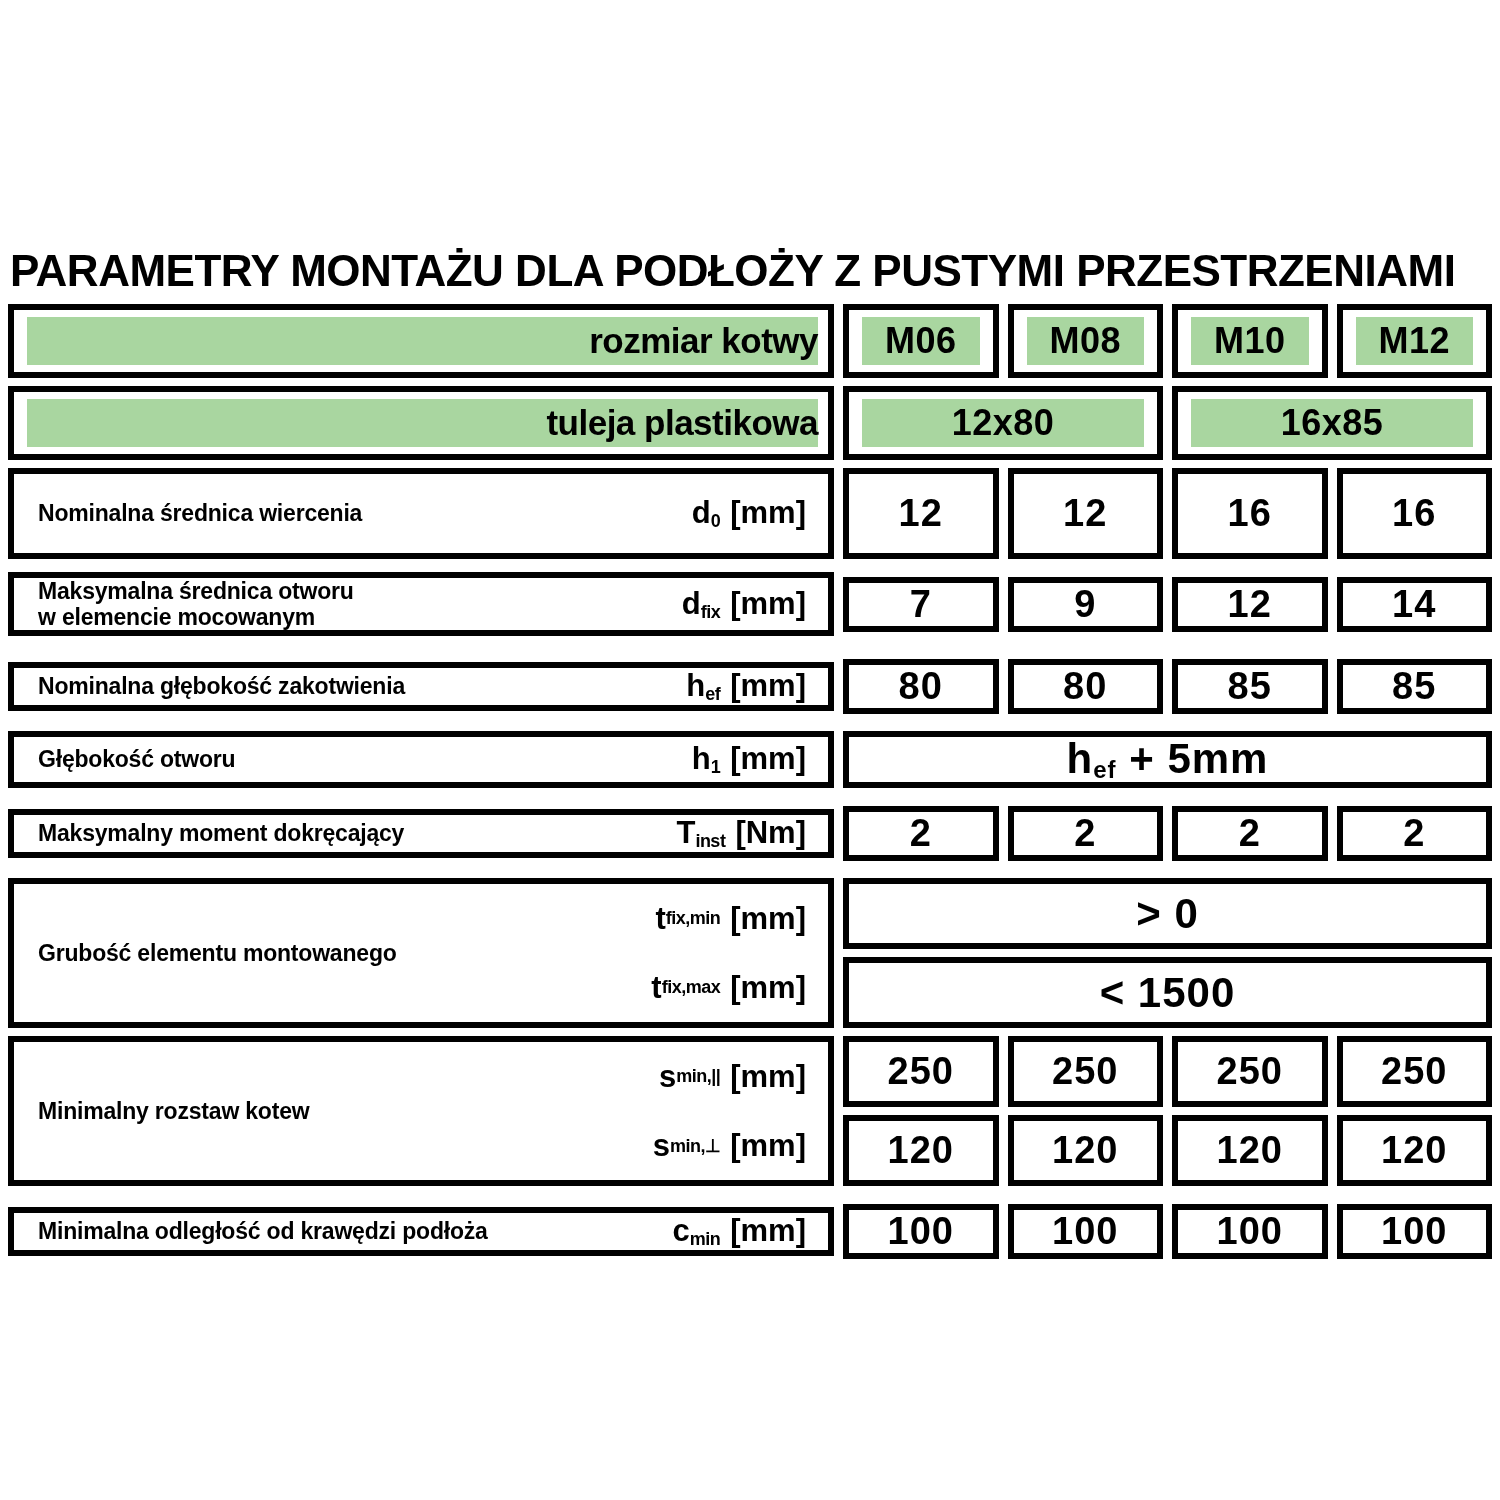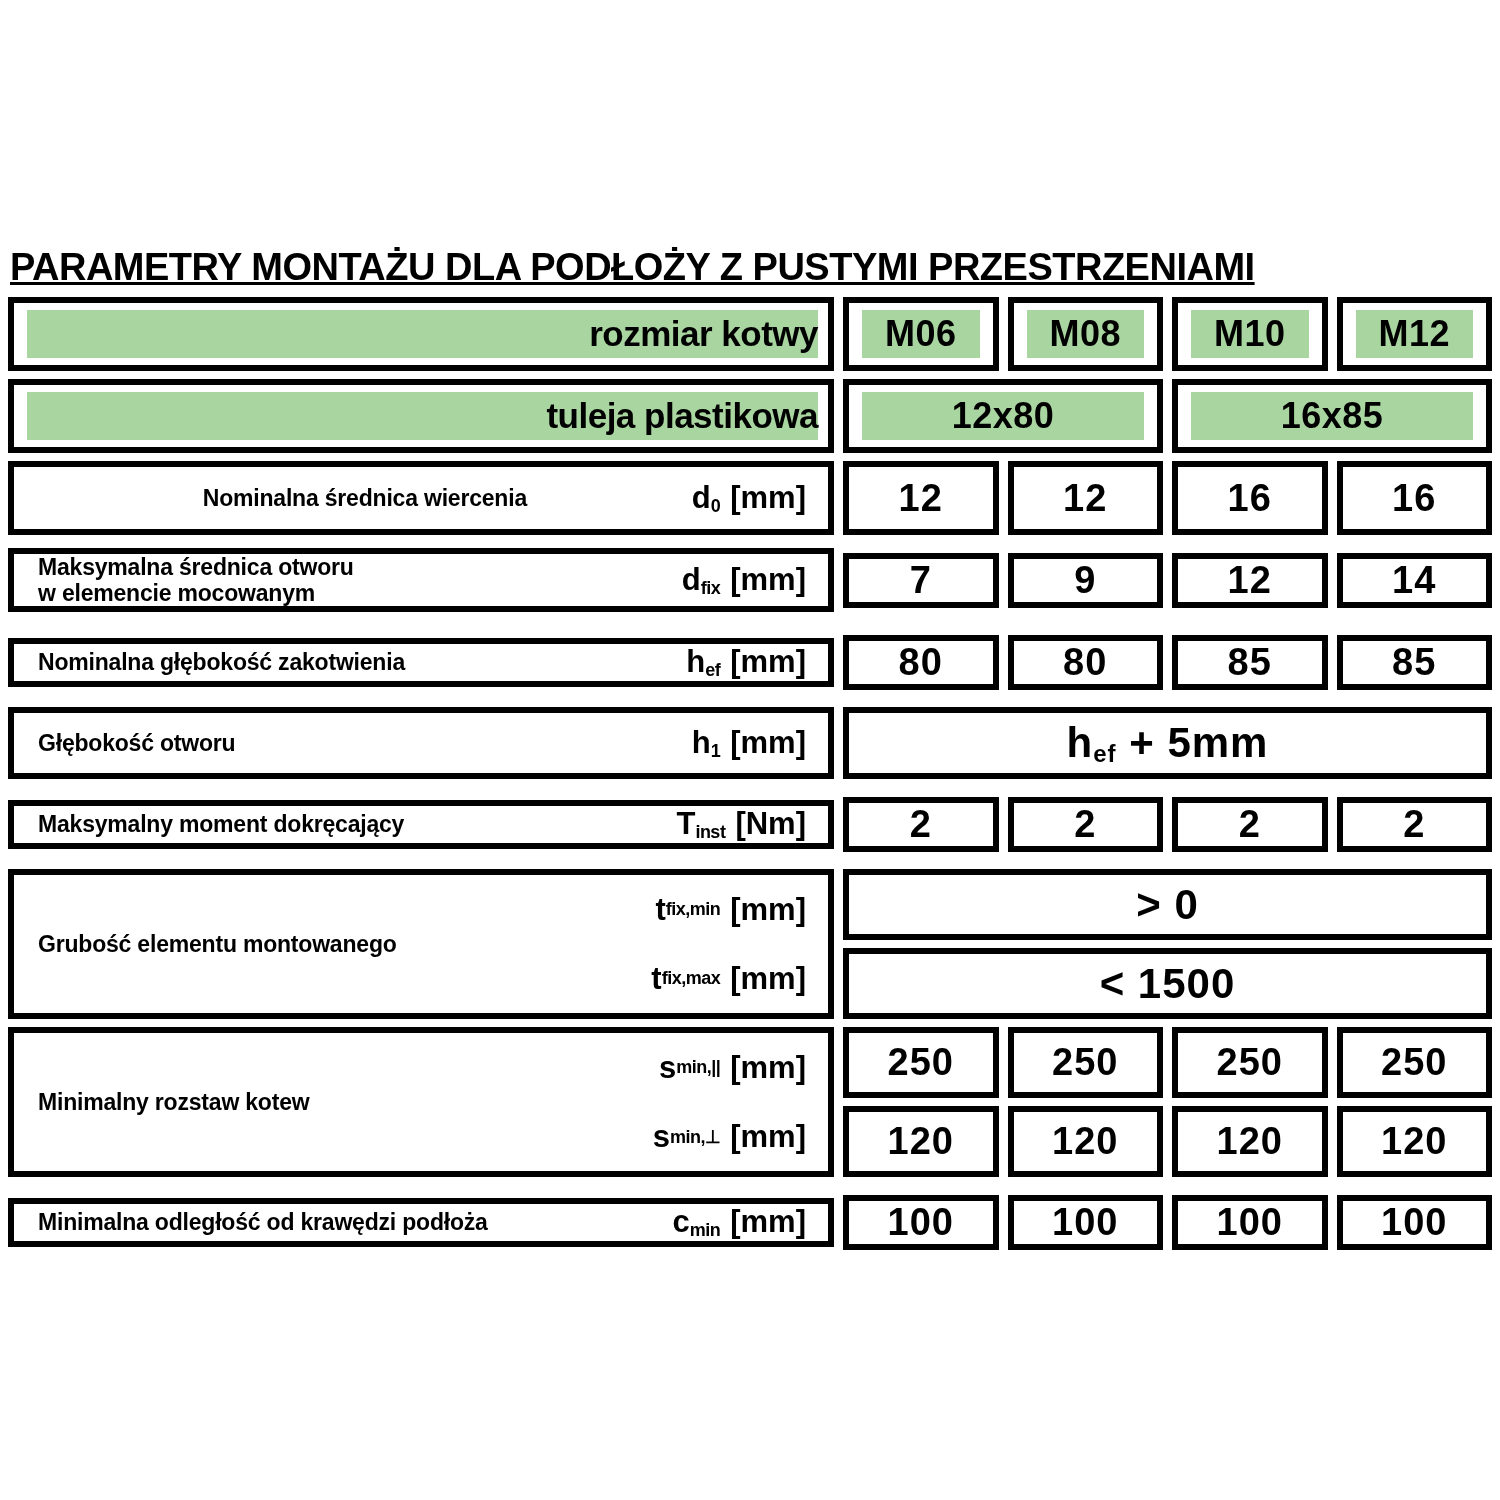--- a/index.html
+++ b/index.html
@@ -10,37 +10,36 @@
   html,body{background:#ffffff;}
   body{
     width:1500px;height:1500px;
     font-family:"Liberation Sans", sans-serif;
     color:#000;
     overflow:hidden;
   }
   .page{width:1500px;height:1500px;background:#fff;position:relative;}
   .title{
     margin:246px 8px 8px 10px;
-    font-size:38px;
+    font-size:44px;
     font-weight:800;
     letter-spacing:-0.5px;
     white-space:nowrap;
-    text-decoration:underline;
   }
   .table{margin:0 8px;}
   .row{display:flex;gap:9px;margin-bottom:8px;}
   .box{
     border:6px solid var(--black);
     background:#fff;
   }
   .h-r1{height:74px;}
   .h-r2{height:74px;}
-  .h-r3{height:74px;text-align:center;}
+  .h-r3{height:91px;}
   .h-std{height:74px;align-items:center;}
-  .h-r6{height:72px;}
+  .h-r6{height:57px;}
   .h-dbl{height:150px;}
   .label-box{
     width:826px;flex:none;
     display:flex;align-items:center;
   }
   .val-box{
     flex:1;
     display:flex;align-items:center;justify-content:center;
   }
   .span2{flex:2;}

